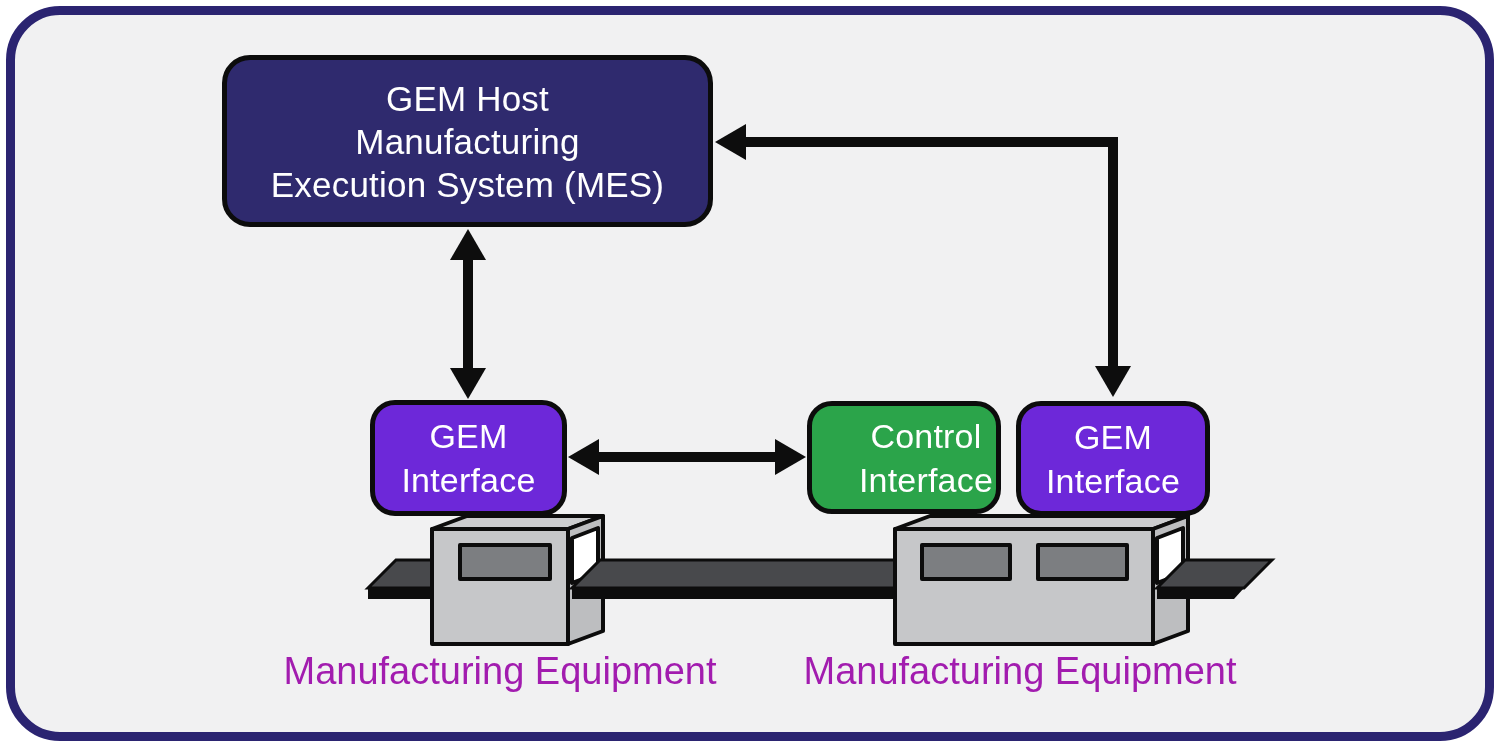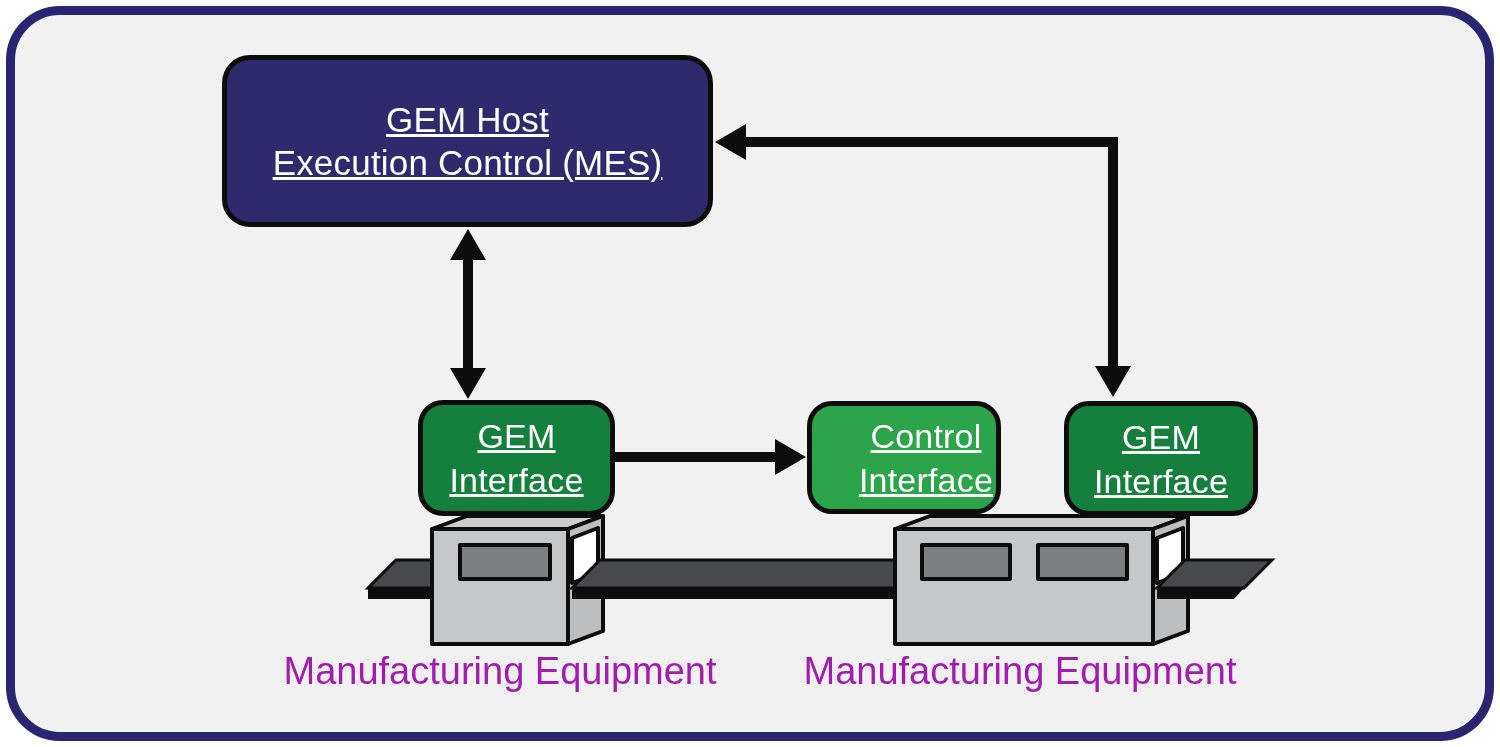--- a/index.html
+++ b/index.html
@@ -13,23 +13,23 @@
     box-sizing:border-box;border:9px solid #2B2471;border-radius:54px;
     background:#F1F1F2;
   }
   svg.layer{position:absolute;left:0;top:0;width:1500px;height:747px;}
   .node{
     position:absolute;box-sizing:border-box;
     border:5px solid #0c0c0c;color:#ffffff;
     display:flex;flex-direction:column;justify-content:center;align-items:center;
     text-align:center;font-size:34px;line-height:44px;letter-spacing:0.2px;
   }
-  .node span{display:block;white-space:nowrap;text-decoration:underline;}
+  .node span{display:block;white-space:nowrap;}
   .fill-navy{background:#2F2A6E;border-radius:28px;}
-  .fill-blue{background:#15803d;border-radius:25px;margin-left:48px;}
+  .fill-blue{background:#6d28d9;border-radius:25px;}
   .fill-green{background:#2BA44A;border-radius:25px;}
   #node-mes{left:222px;top:55px;width:491px;height:172px;font-size:35px;line-height:43px;}
   #node-gem-left{left:370px;top:400px;width:197px;height:116px;}
   #node-control{left:807px;top:401px;width:194px;height:113px;padding-left:44px;}
   #node-gem-right{left:1016px;top:401px;width:194px;height:115px;}
   .equip-label{
     position:absolute;top:649px;width:520px;text-align:center;
     color:#a21caf;font-size:38px;line-height:44px;letter-spacing:0px;
   }
   #equip-label-left{left:240px;}
@@ -90,21 +90,22 @@
     <g fill="#0D0D0D">
       <rect x="738" y="137" width="375" height="10"></rect>
       <rect x="1108" y="137" width="10" height="238"></rect>
       <polygon points="715,142 746,124 746,160"></polygon>
       <polygon points="1113,397 1095,366 1131,366"></polygon>
     </g>
   </svg>
 
   <div class="node fill-navy" id="node-mes">
     <span>GEM Host</span>
-    <span>Execution Control (MES)</span>
+    <span>Manufacturing</span>
+    <span>Execution System (MES)</span>
   </div>
 
   <div class="node fill-blue" id="node-gem-left">
     <span>GEM</span>
     <span>Interface</span>
   </div>
 
   <div class="node fill-green" id="node-control">
     <span>Control</span>
     <span>Interface</span>

